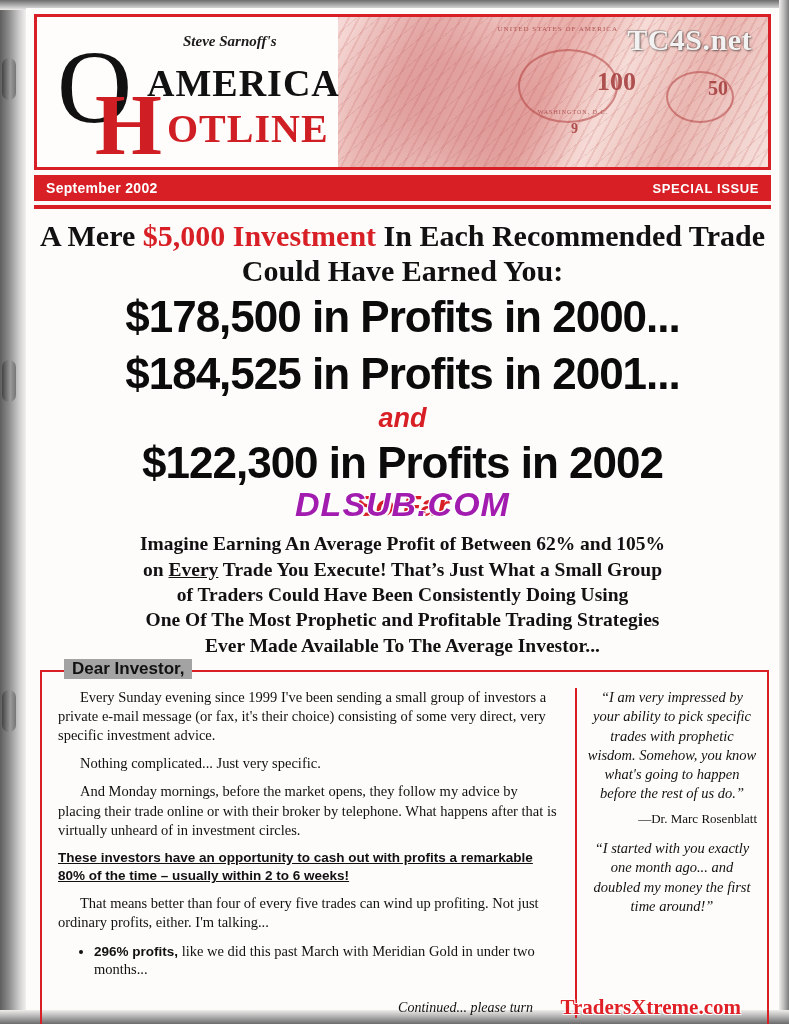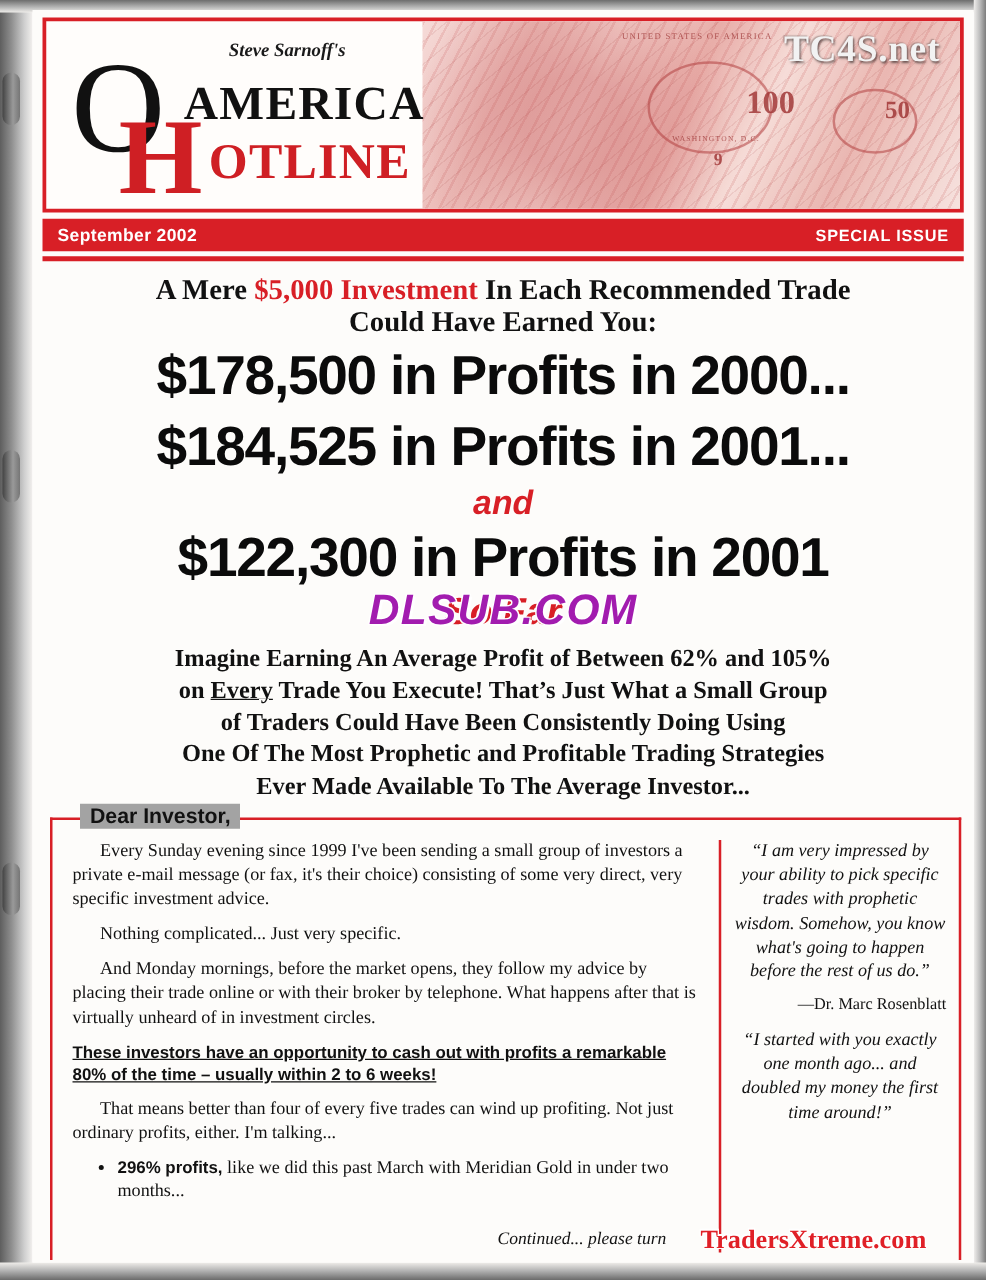--- a/index.html
+++ b/index.html
@@ -214,21 +214,21 @@
     background: #d81f26;
   }
 
   
   .headline {
     text-align: center;
     margin: 10px 14px 0 14px;
   }
   .kicker {
     font-family: "Liberation Serif", serif;
-    font-size: 23px;
+    font-size: 30px;
     font-weight: bold;
     line-height: 1.15;
     color: #111;
     text-align: center;
   }
   .kicker .red { color: #d81f26; }
   .bigline {
     font-family: "Liberation Sans", sans-serif;
     font-weight: bold;
     font-size: 44px;
@@ -424,21 +424,21 @@
     <div class="rule-red"></div>
 
     <div class="headline">
       <div class="kicker">
         <span>A Mere </span><span class="red">$5,000 Investment</span><span> In Each Recommended Trade</span>
         <div>Could Have Earned You:</div>
       </div>
       <div class="bigline">$178,500 in Profits in 2000...</div>
       <div class="bigline">$184,525 in Profits in 2001...</div>
       <div class="and-word">and</div>
-      <div class="bigline">$122,300 in Profits in 2001</div>
+      <div class="bigline">$122,300 in Profits in 2002</div>
       <div class="sofar">
         <span>So Far</span>
         <span class="watermark-dlsub">DLSUB.COM</span>
       </div>
       <div class="subhead">
         <div>Imagine Earning An Average Profit of Between 62% and 105%</div>
         <div>on <u>Every</u> Trade You Execute! That’s Just What a Small Group</div>
         <div>of Traders Could Have Been Consistently Doing Using</div>
         <div>One Of The Most Prophetic and Profitable Trading Strategies</div>
         <div>Ever Made Available To The Average Investor...</div>

